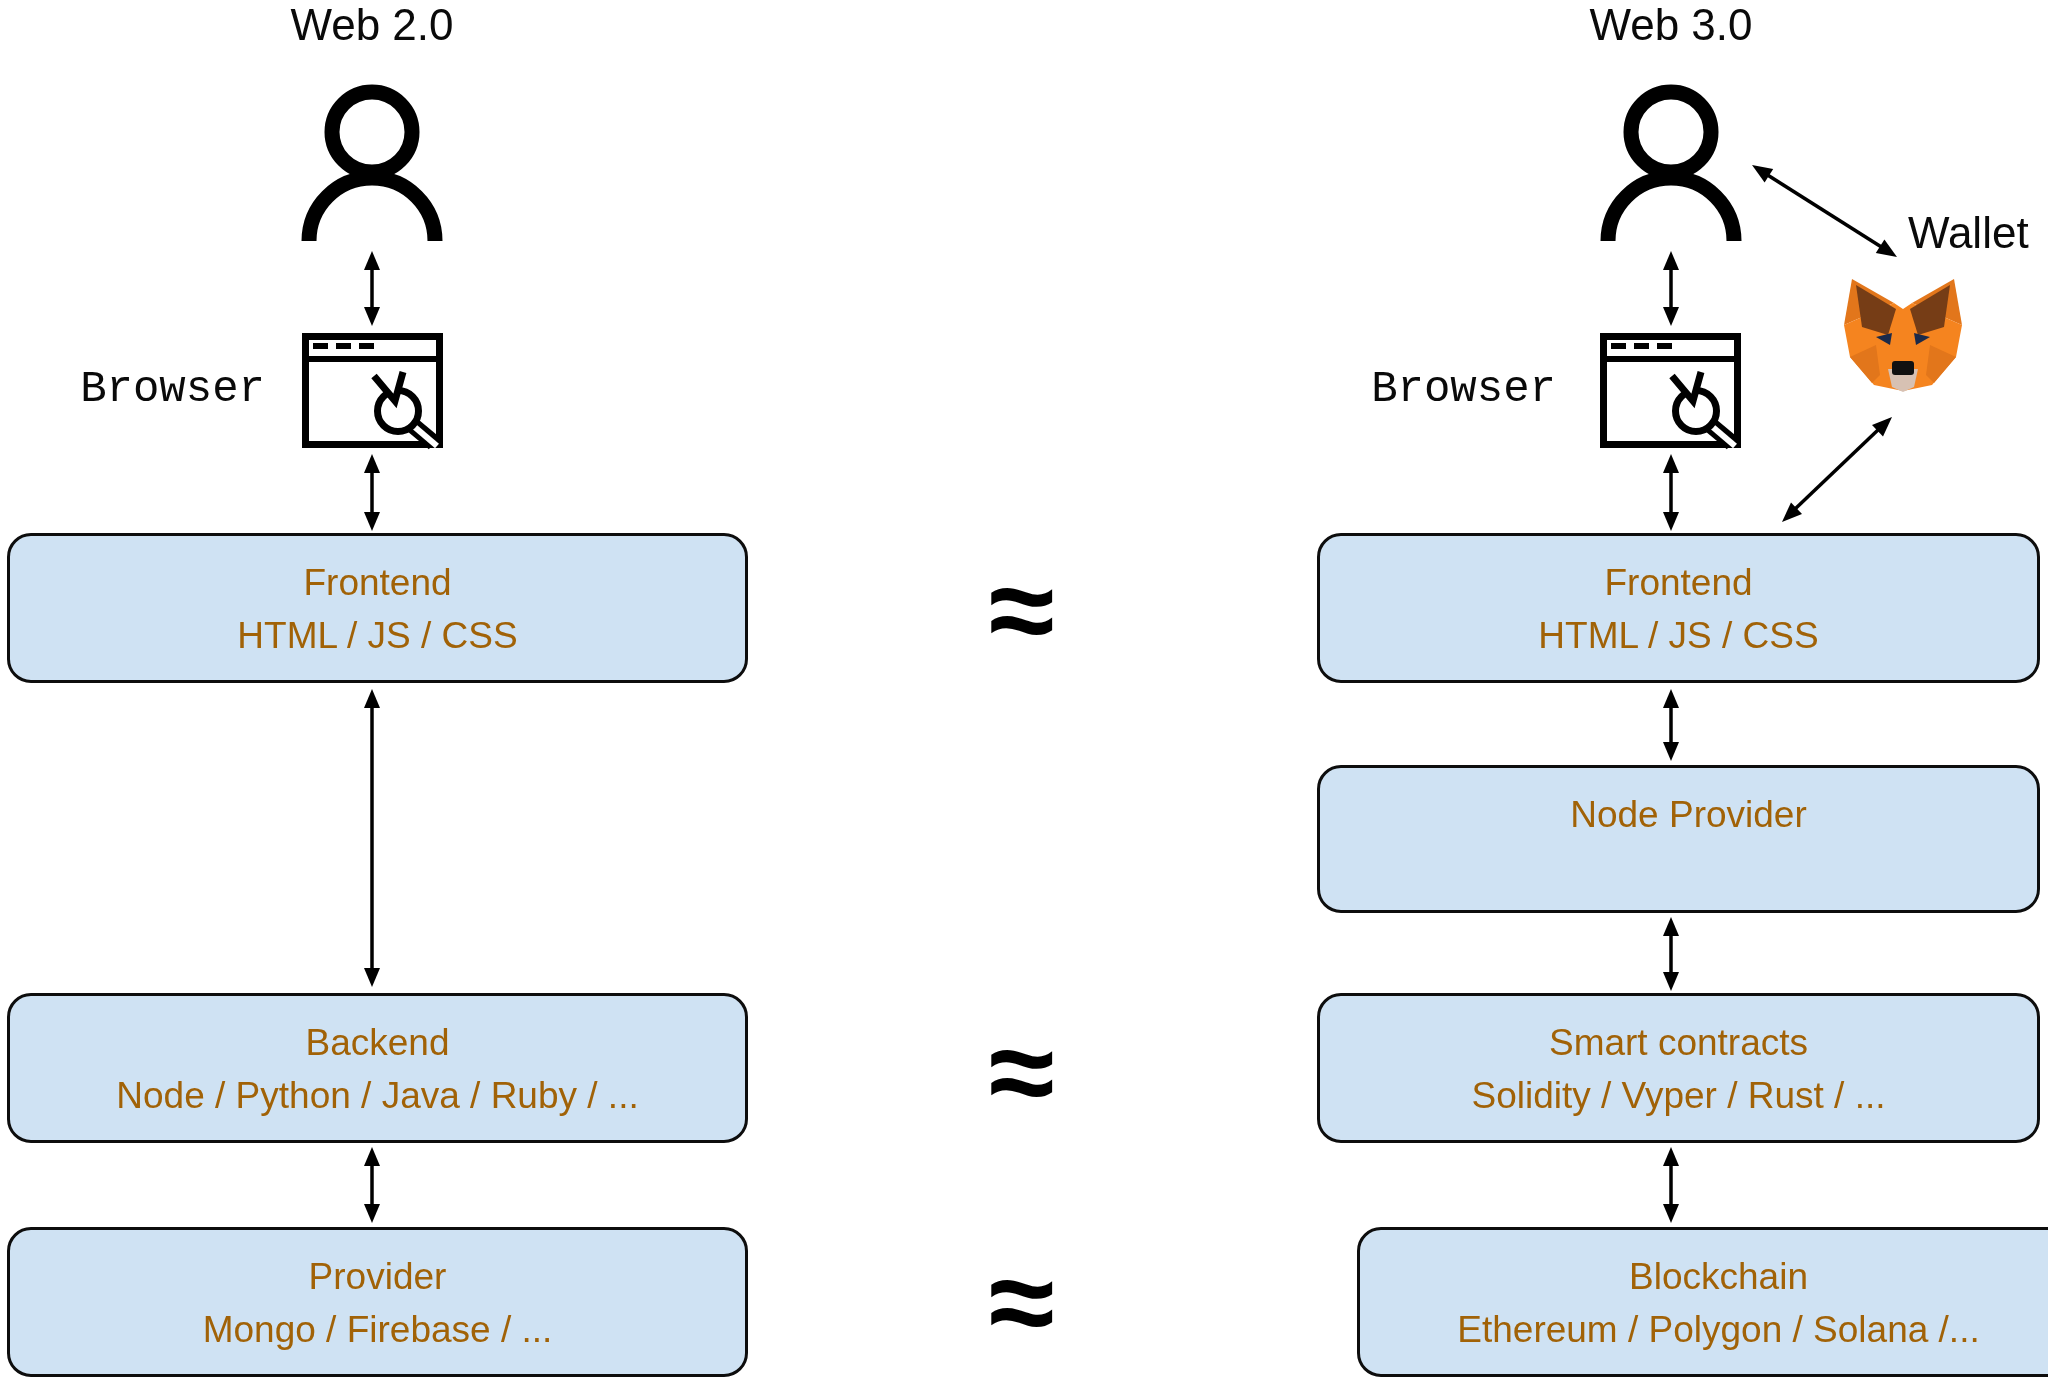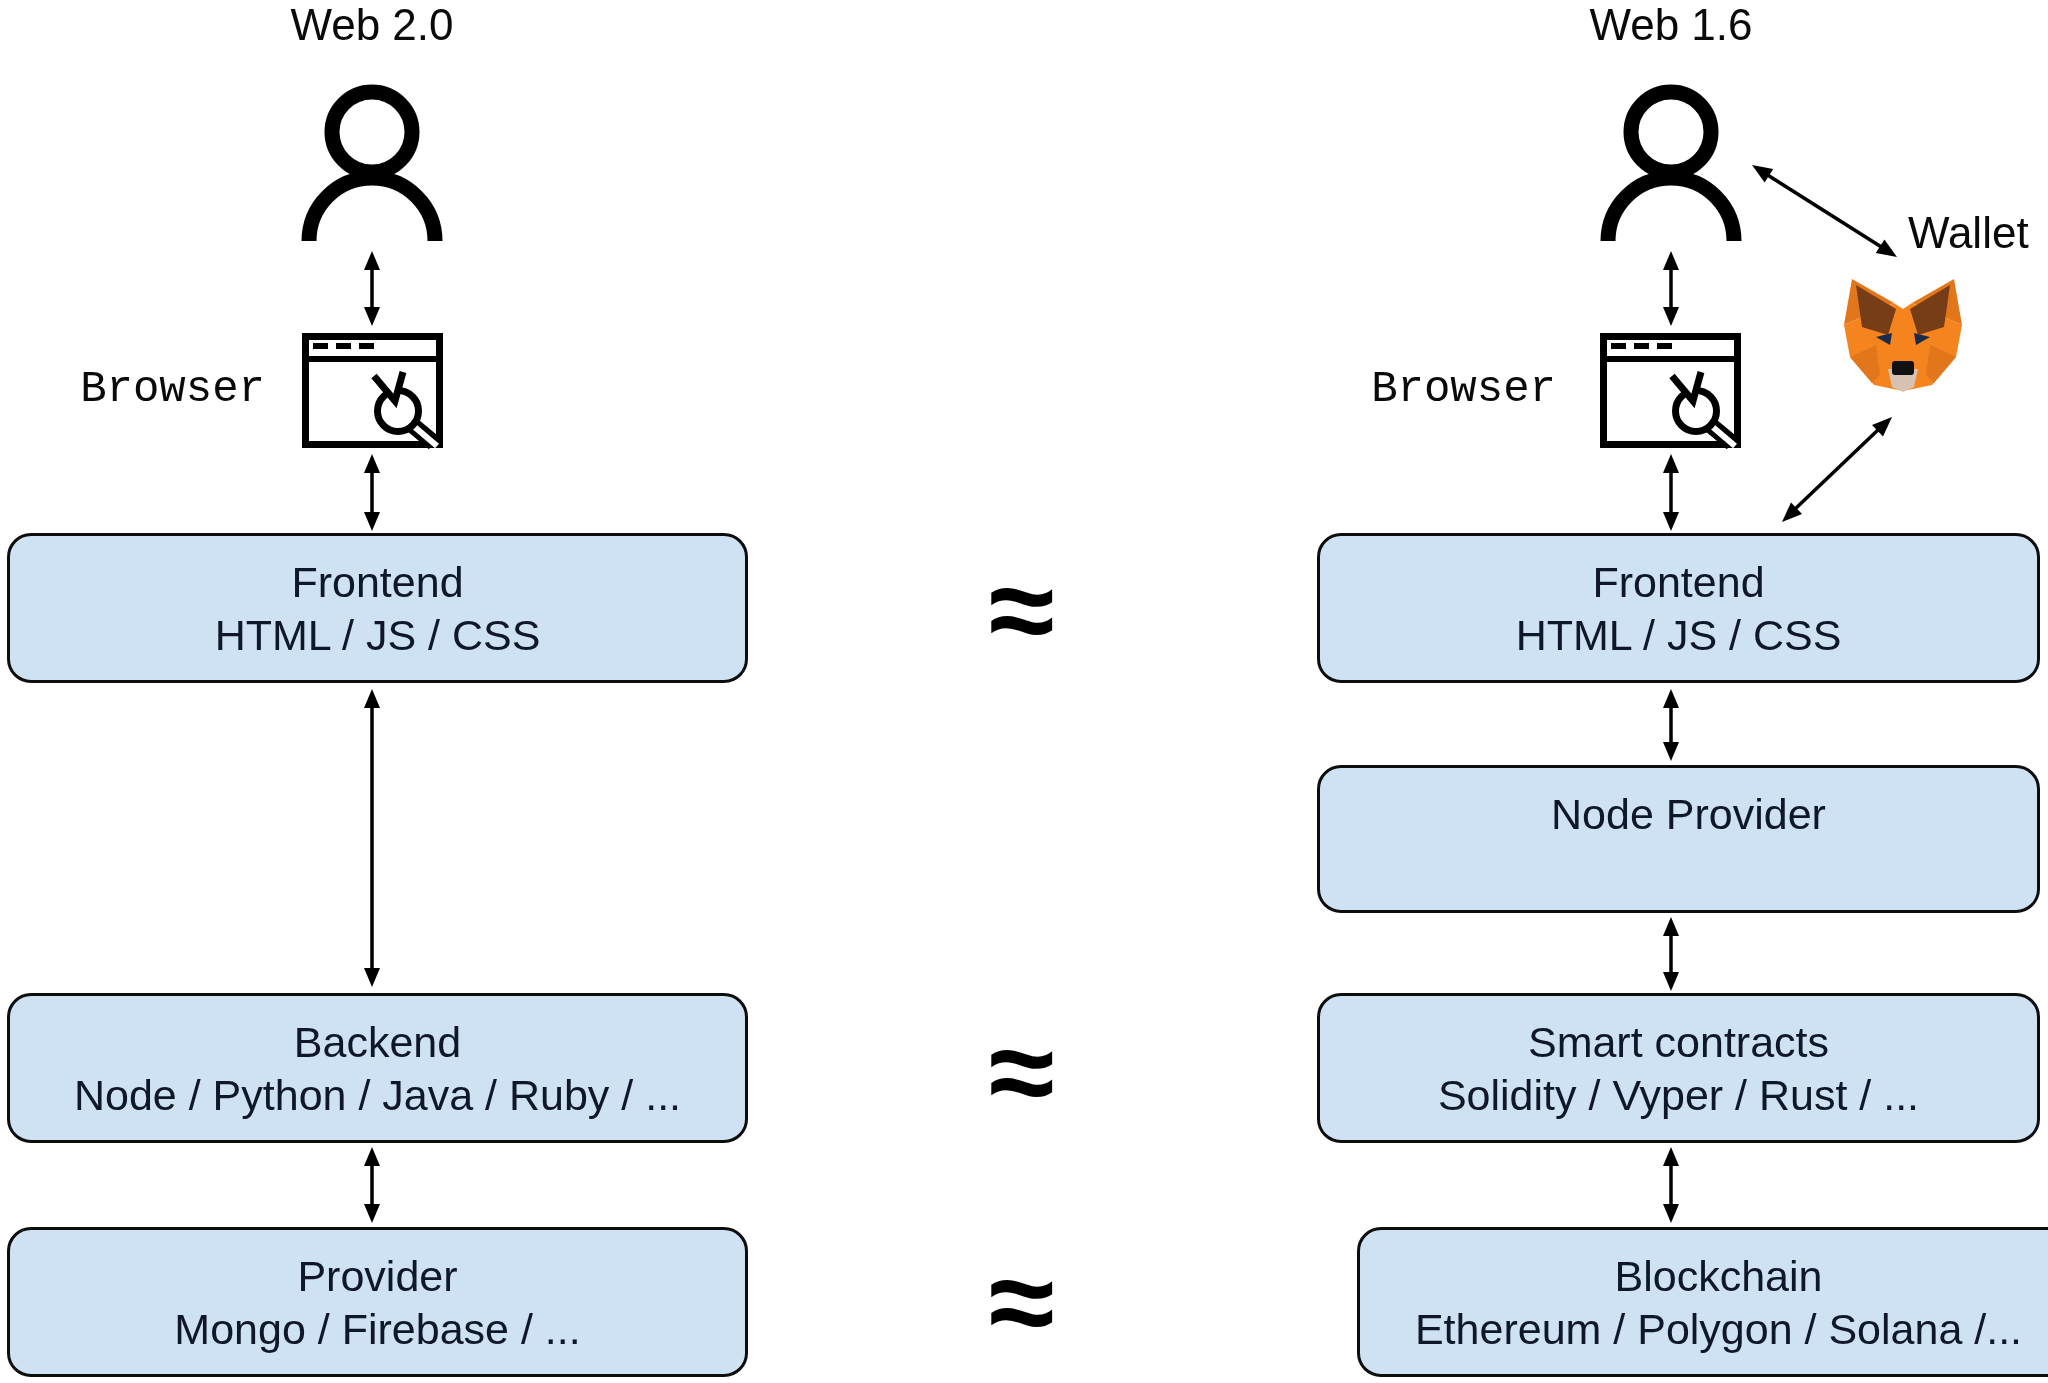--- a/index.html
+++ b/index.html
@@ -13,21 +13,21 @@
   }
   .side-label{
     width:240px;font-size:44px;line-height:52px;color:#0a0a0a;
   }
   .side-label.right-align{text-align:right;font-family:Liberation Mono, monospace;}
   .node-box{
     box-sizing:border-box;background:#cfe2f3;border:3px solid #0d0d0d;border-radius:24px;
     padding-top:20px;text-align:center;
   }
   .node-box .line1,.node-box .line2{
-    font-size:43px;line-height:53px;color:#0f172a;white-space:nowrap;
+    font-size:37px;line-height:53px;color:#a16207;white-space:nowrap;
   }
   .approx{
     width:160px;text-align:center;font-size:120px;line-height:120px;font-weight:700;color:#000;
   }
   .wallet-label{
     width:220px;font-size:44px;line-height:52px;color:#0a0a0a;
   }
   svg{display:block;overflow:visible;}
 </style>
 </head>
@@ -95,21 +95,21 @@
 
   <div class="abs node-box" style="left:7px;top:1227px;width:741px;height:150px;">
     <div class="line1">Provider</div>
     <div class="line2">Mongo / Firebase / ...</div>
   </div>
 
   <div class="abs approx" style="left:942px;top:549px;">≈</div>
   <div class="abs approx" style="left:942px;top:1011px;">≈</div>
   <div class="abs approx" style="left:942px;top:1241px;">≈</div>
 
-  <div class="abs col-title" style="left:1471px;top:2px;">Web 1.6</div>
+  <div class="abs col-title" style="left:1471px;top:2px;">Web 3.0</div>
 
   <svg class="abs" style="left:1596px;top:85px;" width="150" height="160" viewBox="0 0 150 160">
     <circle cx="75" cy="47" r="40" fill="none" stroke="#000" stroke-width="15"></circle>
     <path d="M12 156 A63 63 0 0 1 138 156" fill="none" stroke="#000" stroke-width="15"></path>
   </svg>
 
   <svg class="abs" style="left:1657px;top:250px;" width="28" height="77" viewBox="0 0 28 77">
     <line x1="14" y1="14" x2="14" y2="63" stroke="#000" stroke-width="3.5"></line>
     <polygon points="14,1 6,20 22,20" fill="#000"></polygon>
     <polygon points="14,76 6,57 22,57" fill="#000"></polygon>

